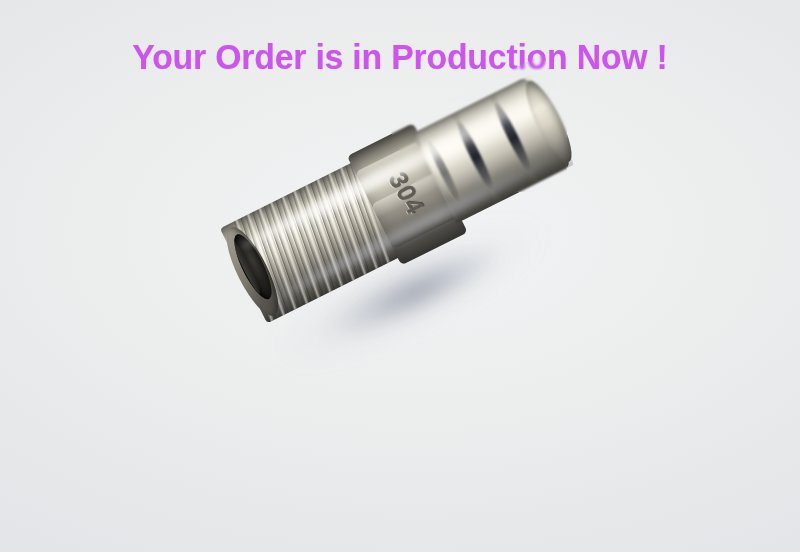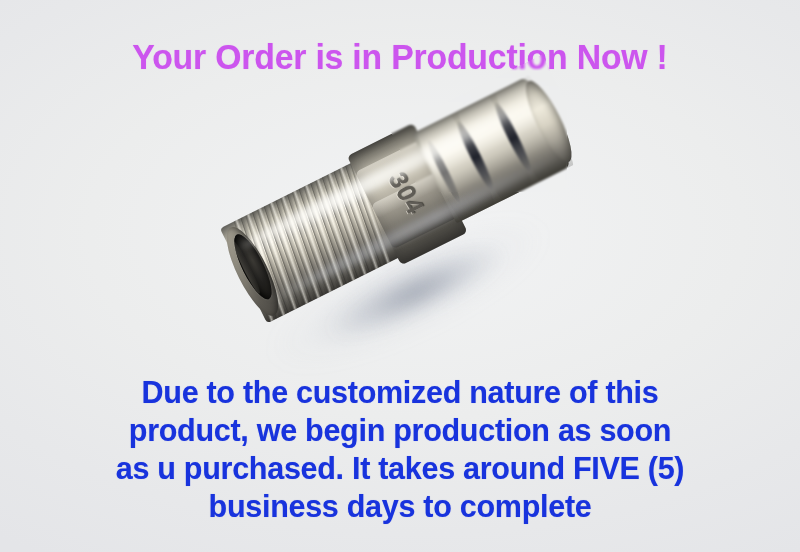--- a/index.html
+++ b/index.html
@@ -417,20 +417,14 @@
       <div class="groove" style="left:298px"></div>
       <div class="groove" style="left:222px;width:8px;height:70px;top:20px;opacity:.55"></div>
       <div class="barb-cap"></div>
 
       <div class="specular"></div>
       <div class="underlit"></div>
       <div class="dof"></div>
     </div>
   </div>
 
-  <div id="bodycopy">
-    <span class="ln">Due to the customized nature of this</span>
-    <span class="ln">product, we begin production as soon</span>
-    <span class="ln">as u purchased. It takes around FIVE (5)</span>
-    <span class="ln">business days to complete</span>
-  </div>
 
 </div>
 
 </body></html>

